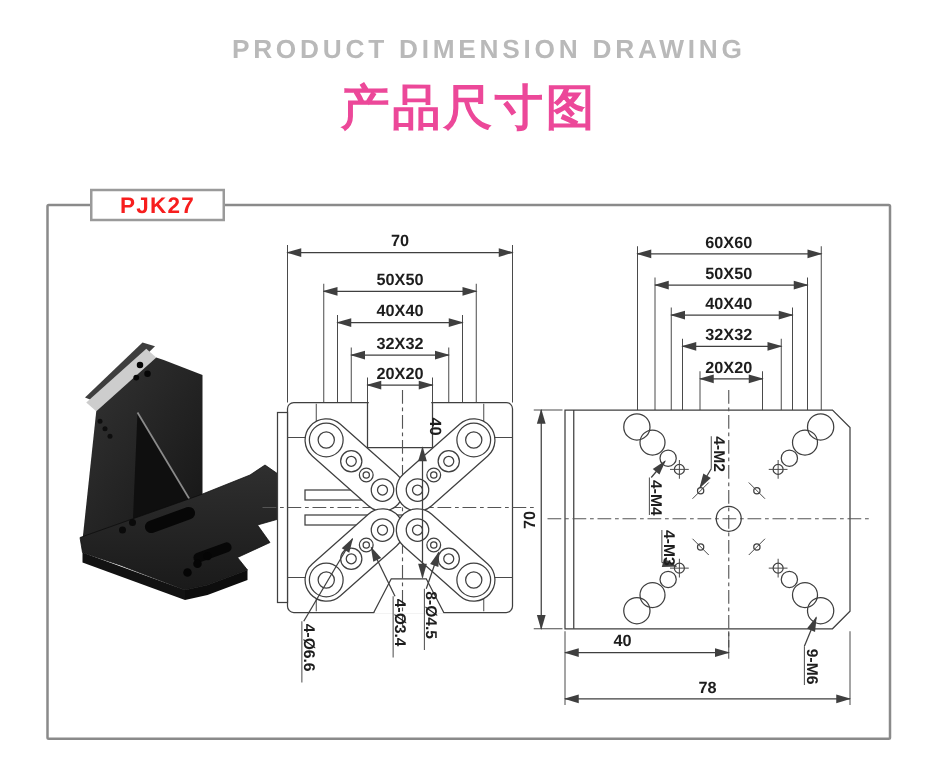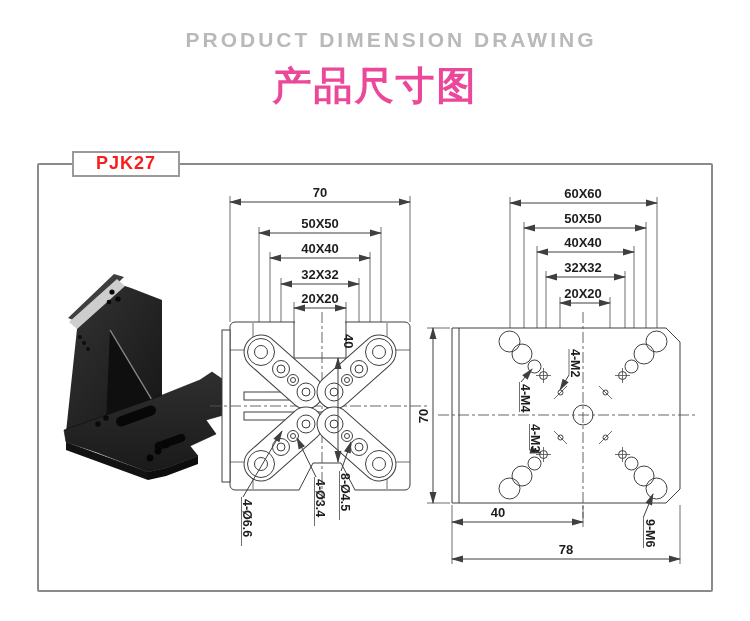--- a/index.html
+++ b/index.html
@@ -6,21 +6,21 @@
   body{width:750px;height:621px;position:relative;overflow:hidden;
        font-family:"Liberation Sans", sans-serif;}
   .title-en{position:absolute;left:0;top:28px;width:750px;text-align:center;
             font-size:21px;font-weight:700;letter-spacing:3px;color:#b9b9b9;margin-left:16px;}
   .title-zh{position:absolute;left:0;top:59px;width:750px;text-align:center;
             font-size:39px;font-weight:700;color:#ec4899;letter-spacing:2px;}
   .frame{position:absolute;left:37px;top:163px;width:676px;height:429px;
          border:2px solid #8a8a8a;border-radius:2px;background:#fff;box-sizing:border-box;}
   .model-box{position:absolute;left:72px;top:151px;width:108px;height:26px;
              background:#fff;border:2px solid #9a9a9a;z-index:3;box-sizing:border-box;
-             display:flex;align-items:flex-start;justify-content:center;
+             display:flex;align-items:center;justify-content:center;
              font-size:18px;font-weight:700;color:#f71e1e;letter-spacing:1px;}
   svg.draw{position:absolute;left:0;top:0;z-index:2;}
   .ln{stroke:#3f3f3f;stroke-width:1;fill:none;}
   .thin{stroke:#4a4a4a;stroke-width:0.8;fill:none;}
   .cl{stroke:#555;stroke-width:0.9;fill:none;stroke-dasharray:11 3 3 3;}
   .wfill{fill:#fff;stroke:#3f3f3f;stroke-width:1;}
   .wpatch{fill:#fff;stroke:none;}
   .dim{font:700 13px "Liberation Sans",sans-serif;fill:#1d1d1d;}
   .lbl{font:700 12.5px "Liberation Sans",sans-serif;fill:#1d1d1d;}
 </style>

